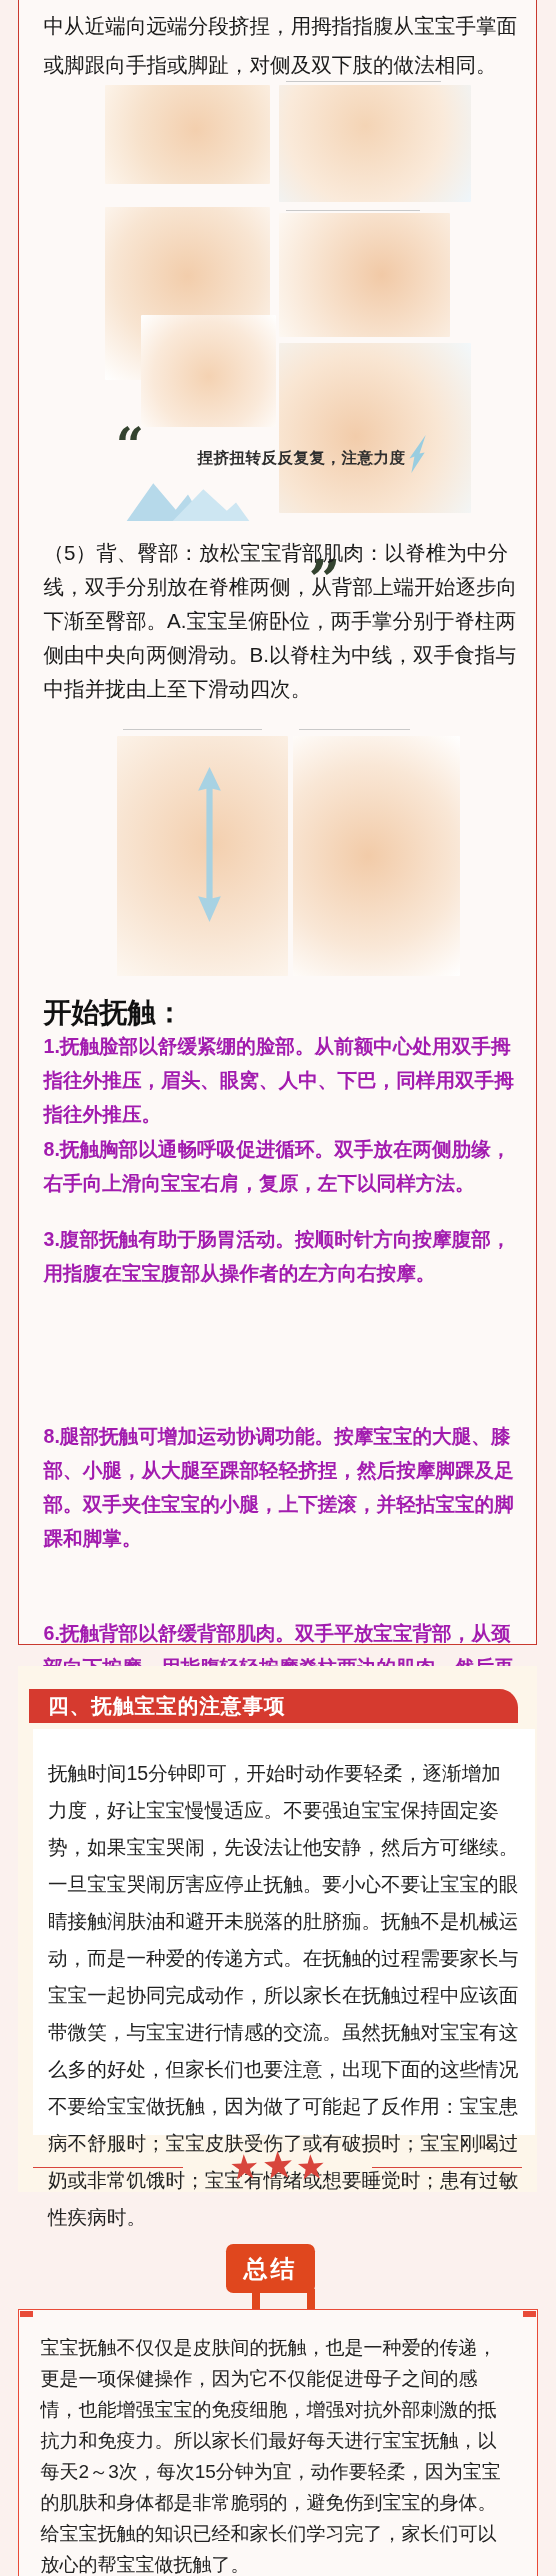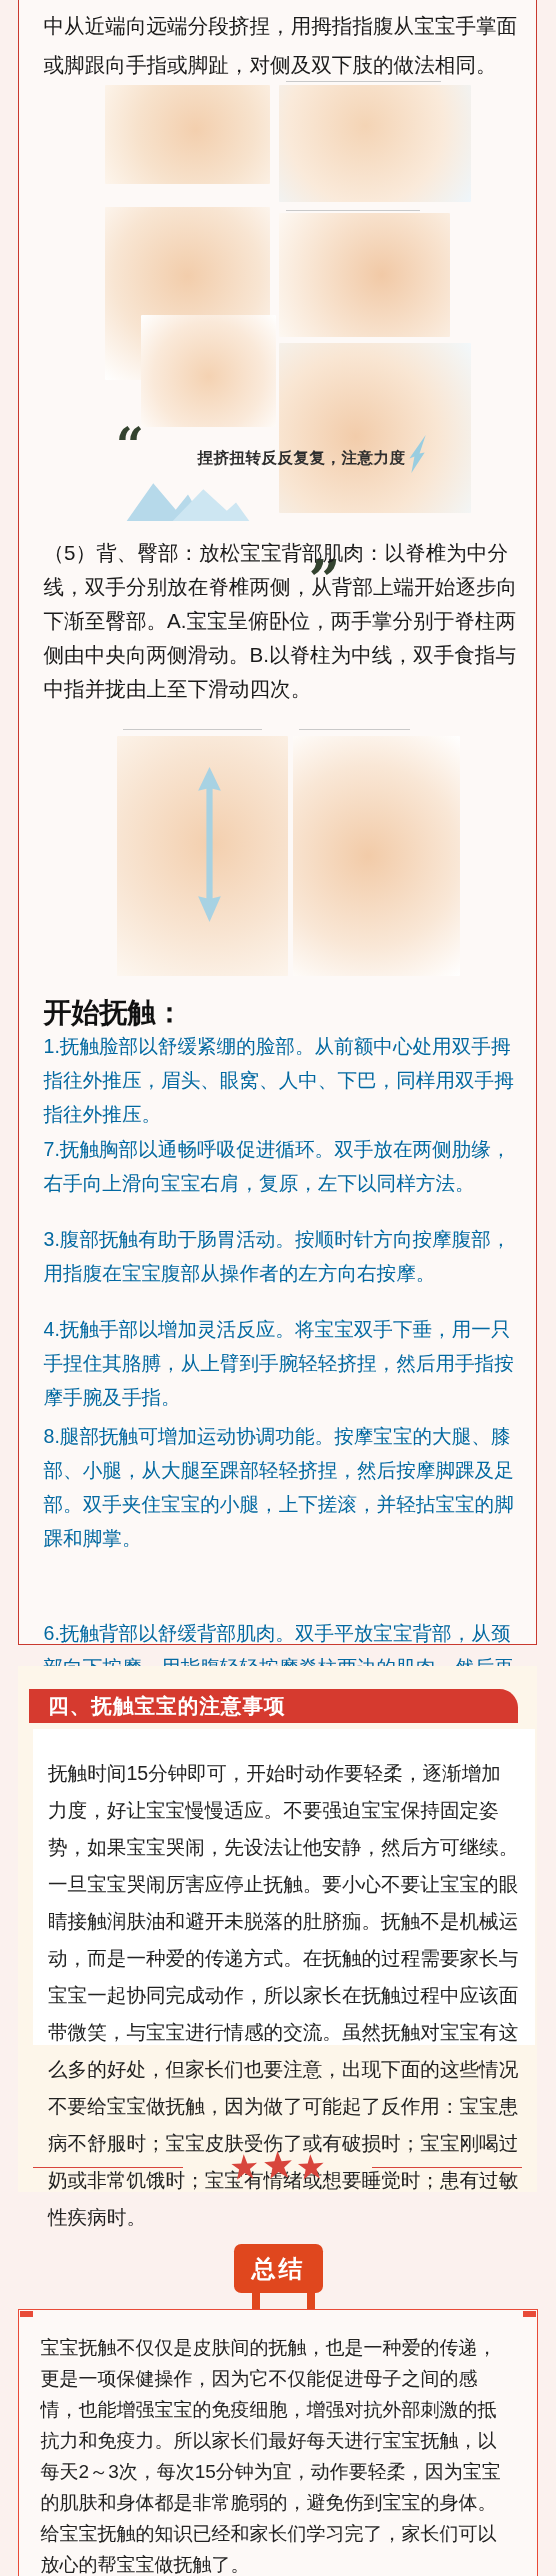--- a/index.html
+++ b/index.html
@@ -28,35 +28,35 @@
   .q-open{left:7.2px;top:-9.3px;font-size:49px;}
   .q-close{left:200px;top:122px;font-size:56px;}
   .cap-text{position:absolute;left:41px;top:23px;font-size:15.5px;font-weight:bold;color:#2d2d2d;letter-spacing:0.5px;white-space:nowrap;margin-left:48px;}
   .mountains{position:absolute;left:17.5px;top:49px;}
   .arrow-foot{position:absolute;right:31px;bottom:36px;}
   .arrow-spine{position:absolute;left:77px;top:31px;}
   .phL{left:0;top:7.2px;width:171px;height:240px;background:radial-gradient(circle at 55% 45%,#f3cfae 0%,#f8e4d1 55%,#fdf7f0 100%);}
   .phR{left:176px;top:7.2px;width:167px;height:240px;background:radial-gradient(circle at 45% 50%,#f2cba8 0%,#f9e7d6 60%,#ffffff 100%);}
   .p-back{position:absolute;left:25px;top:538px;width:478px;font-size:20.6px;line-height:34px;color:#1b1b1b;}
   .h-start{position:absolute;left:25px;top:996px;font-size:28px;font-weight:bold;color:#111;}
-  .step{position:absolute;left:25px;width:478px;font-size:19.6px;line-height:34px;color:#0369a1;}
+  .step{position:absolute;left:25px;width:478px;font-size:19.6px;line-height:34px;color:#a21caf;font-weight:bold;}
   .s1{top:1031px}.s2{top:1134px}.s3{top:1224px}.s4{top:1314px}.s5{top:1421px}.s6{top:1618px}
   
   .section4{position:absolute;left:17.5px;top:1666px;width:519px;height:526px;background:#fdf6ea;}
   .banner{position:absolute;left:11px;top:23px;width:489px;height:34px;background:#d63a2f;border-radius:0 18.5px 0 0;}
   .banner-text{display:block;line-height:34px;padding-left:19.6px;color:#ffffff;font-weight:bold;font-size:20.6px;letter-spacing:1px;}
-  .notice-box{position:absolute;left:15px;top:63px;width:502px;height:316px;background:#ffffff;box-sizing:border-box;padding:26px 15.5px 0 15.5px;}
+  .notice-box{position:absolute;left:15px;top:63px;width:502px;height:406px;background:#ffffff;box-sizing:border-box;padding:26px 15.5px 0 15.5px;}
   .notice-text{font-size:19.6px;line-height:37px;color:#222;}
   .divider{position:absolute;left:0;top:479px;width:519px;height:46px;}
   .dv-line{position:absolute;top:21.6px;width:150px;height:1.5px;background:#d8453c;}
   .dv-left{left:15px;}
   .dv-right{left:354px;}
   .dv-stars{position:absolute;left:210px;top:2.1px;}
   
-  .badge{position:absolute;left:234px;top:2244px;width:89px;height:49px;background:#e0471e;border-radius:7.2px;
+  .badge{position:absolute;left:226px;top:2244px;width:89px;height:49px;background:#e0471e;border-radius:7.2px;
          color:#fff;font-size:24px;font-weight:bold;display:flex;align-items:center;justify-content:center;letter-spacing:3.1px;}
   .leg{position:absolute;width:8.2px;height:27px;background:#e0471e;top:2289px;}
   .leg1{left:252px}.leg2{left:307px}
   .sum-box{position:absolute;left:18px;top:2309px;width:520px;height:337px;border:1.5px solid #e84b38;background:#fdf9f7;box-sizing:border-box;}
   .ca{position:absolute;width:13.4px;height:6.2px;background:#e84b38;}
   .ca-tl{left:1px;top:1px}.ca-tr{right:1px;top:1px}
   .sum-text{padding:21.6px 21.6px 0 21.6px;font-size:19px;line-height:31px;color:#222;}
 </style>
 </head>
 <body>
@@ -100,23 +100,22 @@
         <svg class="arrow-spine" width="31" height="155" viewBox="0 0 60 300">
           <path d="M30 0 L52 46 L36 42 L36 254 L52 250 L30 300 L8 250 L24 254 L24 42 L8 46 Z" fill="#9fd0e6" opacity="0.9"></path>
         </svg>
       </div>
       <div class="ph phR"></div>
     </div>
 
     <div class="h-start">开始抚触：</div>
 
     <div class="step s1">1.抚触脸部以舒缓紧绷的脸部。从前额中心处用双手拇指往外推压，眉头、眼窝、人中、下巴，同样用双手拇指往外推压。</div>
-    <div class="step s2">7.抚触胸部以通畅呼吸促进循环。双手放在两侧肋缘，右手向上滑向宝宝右肩，复原，左下以同样方法。</div>
+    <div class="step s2">8.抚触胸部以通畅呼吸促进循环。双手放在两侧肋缘，右手向上滑向宝宝右肩，复原，左下以同样方法。</div>
     <div class="step s3">3.腹部抚触有助于肠胃活动。按顺时针方向按摩腹部，用指腹在宝宝腹部从操作者的左方向右按摩。</div>
-    <div class="step s4">4.抚触手部以增加灵活反应。将宝宝双手下垂，用一只手捏住其胳膊，从上臂到手腕轻轻挤捏，然后用手指按摩手腕及手指。</div>
     <div class="step s5">8.腿部抚触可增加运动协调功能。按摩宝宝的大腿、膝部、小腿，从大腿至踝部轻轻挤捏，然后按摩脚踝及足部。双手夹住宝宝的小腿，上下搓滚，并轻拈宝宝的脚踝和脚掌。</div>
     <div class="step s6">6.抚触背部以舒缓背部肌肉。双手平放宝宝背部，从颈部向下按摩，用指腹轻轻按摩脊柱两边的肌肉，然后再次从颈部向脊柱下端迂回运动。</div>
   </div>
 
   <div class="section4">
     <div class="banner">
       <span class="banner-text">四、抚触宝宝的注意事项</span>
     </div>
     <div class="notice-box">
       <div class="notice-text">抚触时间15分钟即可，开始时动作要轻柔，逐渐增加力度，好让宝宝慢慢适应。不要强迫宝宝保持固定姿势，如果宝宝哭闹，先设法让他安静，然后方可继续。一旦宝宝哭闹厉害应停止抚触。要小心不要让宝宝的眼睛接触润肤油和避开未脱落的肚脐痂。抚触不是机械运动，而是一种爱的传递方式。在抚触的过程需要家长与宝宝一起协同完成动作，所以家长在抚触过程中应该面带微笑，与宝宝进行情感的交流。虽然抚触对宝宝有这么多的好处，但家长们也要注意，出现下面的这些情况不要给宝宝做抚触，因为做了可能起了反作用：宝宝患病不舒服时；宝宝皮肤受伤了或有破损时；宝宝刚喝过奶或非常饥饿时；宝宝有情绪或想要睡觉时；患有过敏性疾病时。</div>

